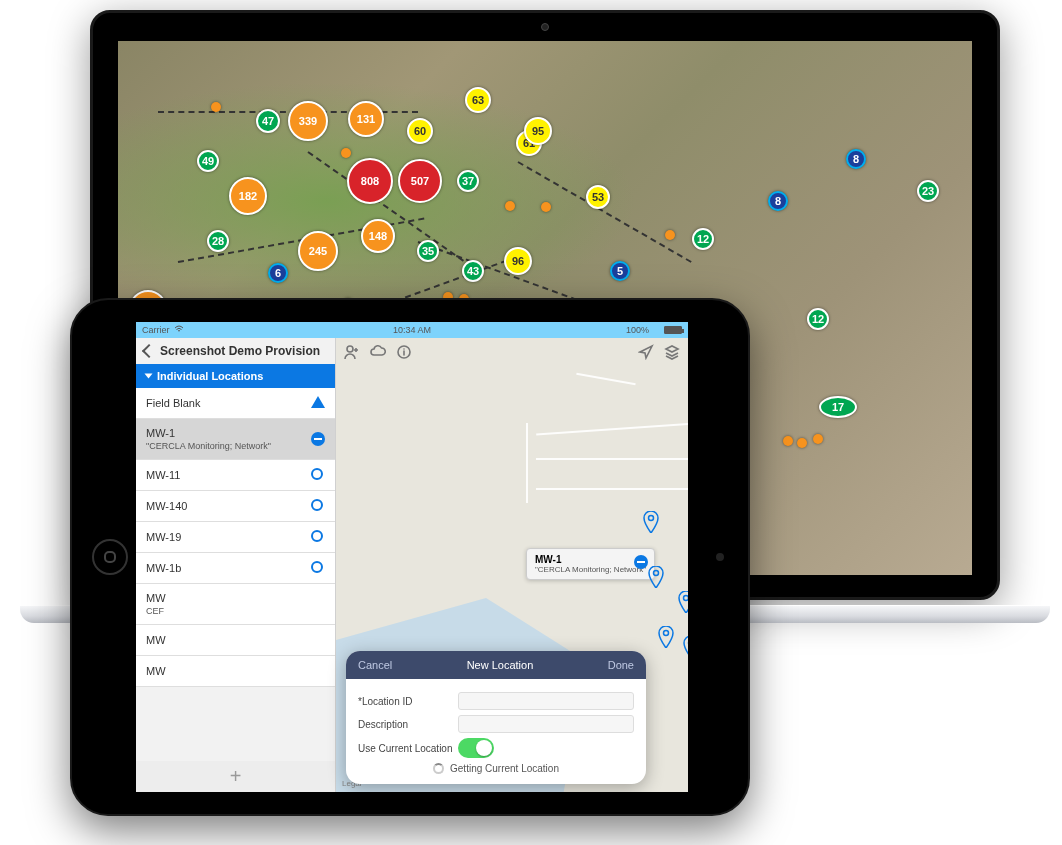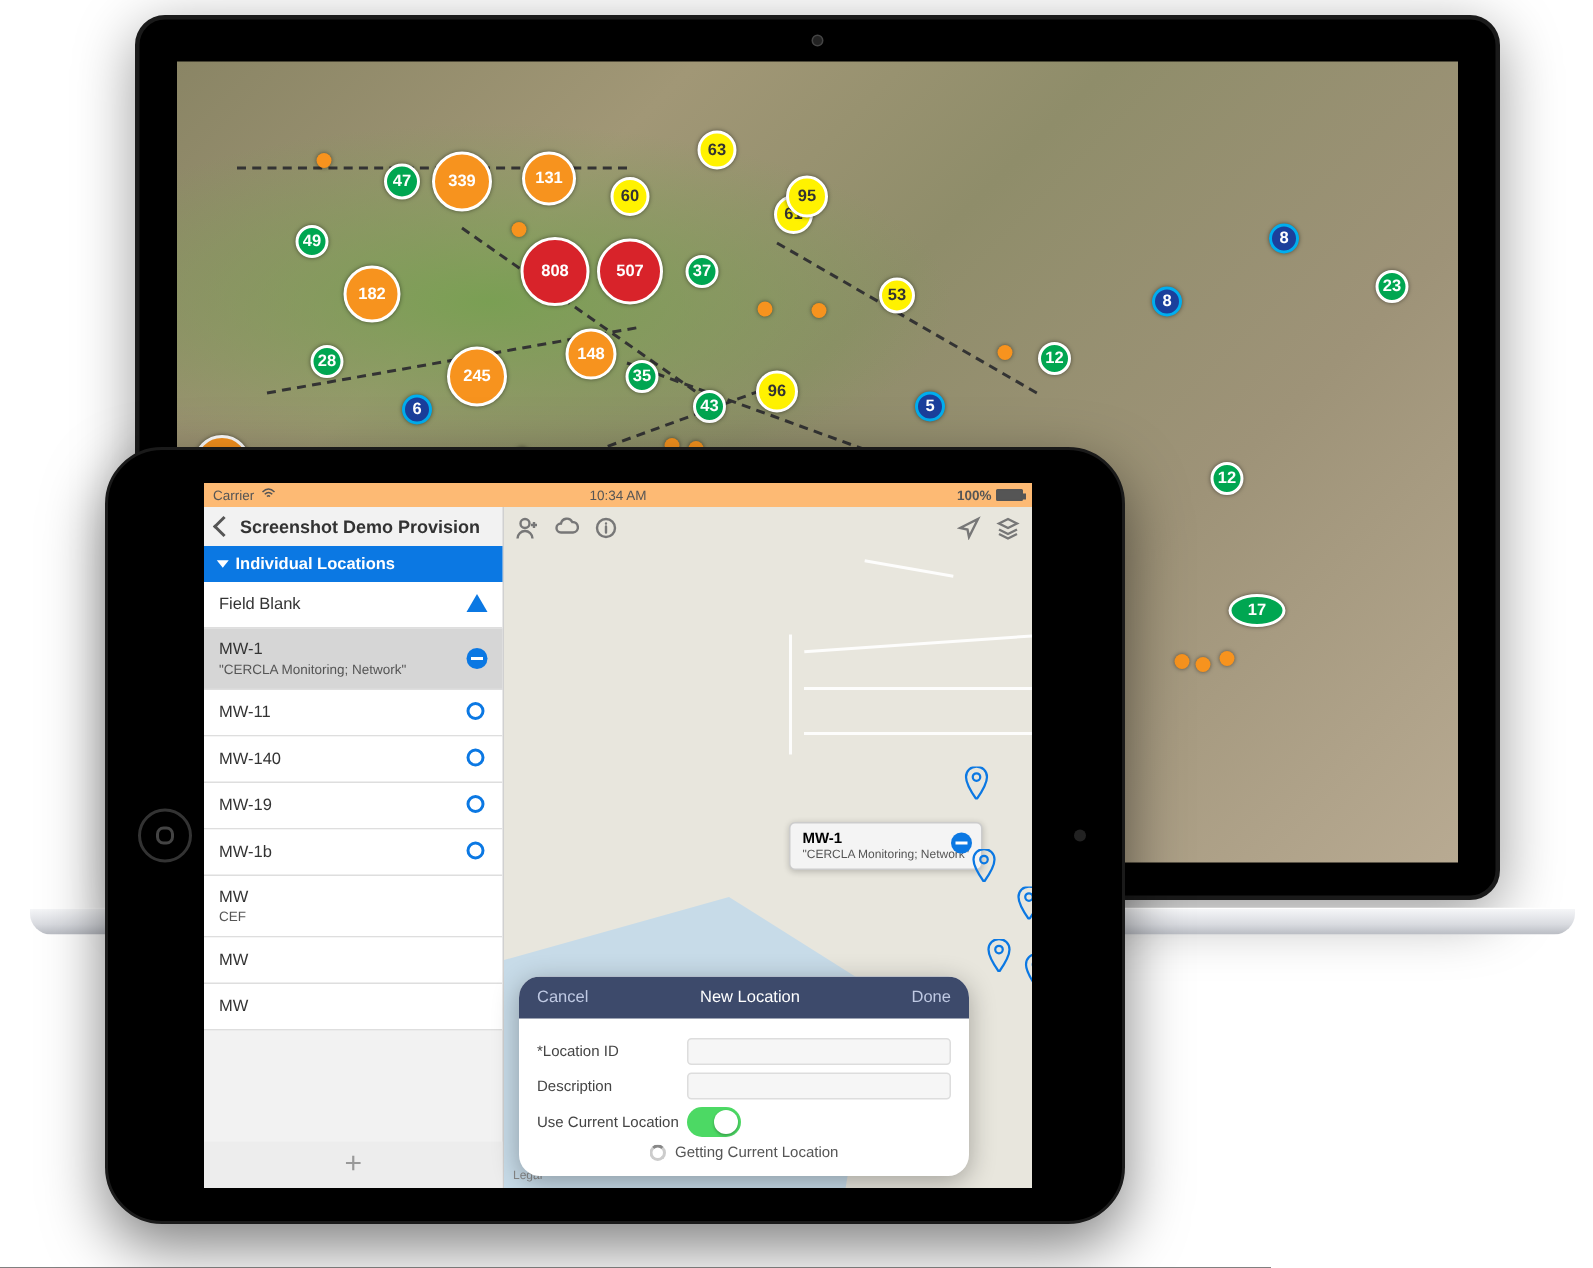--- a/index.html
+++ b/index.html
@@ -85,25 +85,25 @@
     width:8px;height:8px;border-radius:50%;background:#222;
   }
   .tablet-screen{
     position:absolute;left:64px;right:60px;top:22px;bottom:22px;
     background:#e9e7e1;overflow:hidden;
   }
 
   
   .statusbar{
     position:absolute;top:0;left:0;right:0;height:16px;
-    background:#fdba74;font-size:9px;color:#555;
+    background:#7dd3fc;font-size:9px;color:#555;
     display:flex;align-items:center;padding:0 6px;
   }
   .statusbar .center{position:absolute;left:50%;transform:translateX(-50%);}
-  .statusbar .right{margin-left:auto;display:flex;align-items:center;gap:3px;font-weight:bold;}
+  .statusbar .right{margin-left:auto;display:flex;align-items:center;gap:15px;}
   .battery{display:inline-block;width:18px;height:8px;border:1px solid #555;border-radius:1px;position:relative;background:#555;}
   .battery::after{content:"";position:absolute;right:-3px;top:2px;width:2px;height:4px;background:#555;}
 
   
   .app{position:absolute;top:16px;left:0;right:0;bottom:0;display:flex;}
   .sidebar{width:200px;background:#f2f2f2;border-right:1px solid #d0d0d0;display:flex;flex-direction:column;}
   .sb-header{display:flex;align-items:center;gap:6px;padding:6px 8px;font-size:12px;font-weight:700;color:#333;}
   .chevron-left{width:10px;height:10px;border-left:2px solid #555;border-bottom:2px solid #555;transform:rotate(45deg);}
   .search-box{margin:0 8px 6px;background:#dcdcdc;border-radius:4px;height:22px;display:flex;align-items:center;justify-content:center;gap:5px;font-size:10px;color:#888;}
   .mag{width:9px;height:9px;border:1.5px solid #888;border-radius:50%;position:relative;}
@@ -193,21 +193,21 @@
       <div class="marker m-yellow" style="width: 26px; height: 26px; left: 370px; top: 102px; margin-left: 41px;">61</div>
       <div class="marker m-yellow" style="width: 28px; height: 28px; left: 420px; top: 90px;">95</div>
       <div class="marker m-green" style="width: 22px; height: 22px; left: 90px; top: 120px;">49</div>
       <div class="marker m-orange" style="width: 38px; height: 38px; left: 130px; top: 155px;">182</div>
       <div class="marker m-red" style="width: 46px; height: 46px; left: 252px; top: 140px;">808</div>
       <div class="marker m-red" style="width: 44px; height: 44px; left: 302px; top: 140px;">507</div>
       <div class="marker m-green" style="width: 22px; height: 22px; left: 350px; top: 140px;">37</div>
       <div class="marker m-yellow" style="width: 24px; height: 24px; left: 480px; top: 156px;">53</div>
       <div class="marker m-green" style="width: 22px; height: 22px; left: 100px; top: 200px;">28</div>
       <div class="marker m-orange" style="width: 40px; height: 40px; left: 200px; top: 210px;">245</div>
-      <div class="marker m-orange" style="width: 34px; height: 34px; left: 260px; top: 195px; margin-left: 16px;">148</div>
+      <div class="marker m-orange" style="width: 34px; height: 34px; left: 260px; top: 195px;">148</div>
       <div class="marker m-green" style="width: 22px; height: 22px; left: 310px; top: 210px;">35</div>
       <div class="marker m-green" style="width: 22px; height: 22px; left: 355px; top: 230px;">43</div>
       <div class="marker m-yellow" style="width: 28px; height: 28px; left: 400px; top: 220px;">96</div>
       <div class="marker m-blue" style="width: 20px; height: 20px; left: 160px; top: 232px;">6</div>
       <div class="marker m-blue" style="width: 20px; height: 20px; left: 502px; top: 230px;">5</div>
       <div class="marker m-green" style="width: 22px; height: 22px; left: 585px; top: 198px;">12</div>
       <div class="marker m-blue" style="width: 20px; height: 20px; left: 660px; top: 160px;">8</div>
       <div class="marker m-blue" style="width: 20px; height: 20px; left: 738px; top: 118px;">8</div>
       <div class="marker m-green" style="width: 22px; height: 22px; left: 810px; top: 150px;">23</div>
       <div class="marker m-orange" style="width: 38px; height: 38px; left: 30px; top: 268px;">302</div>

